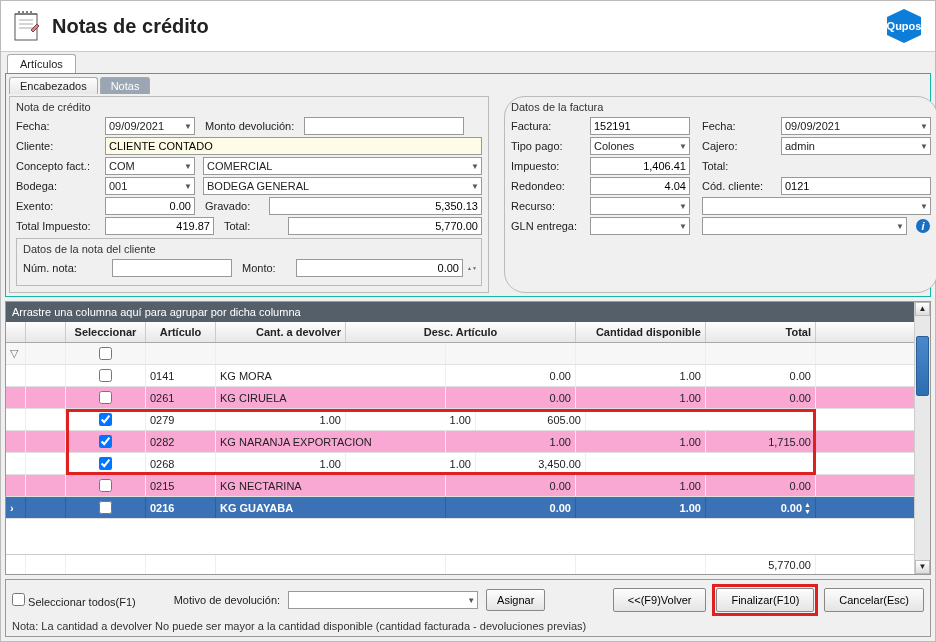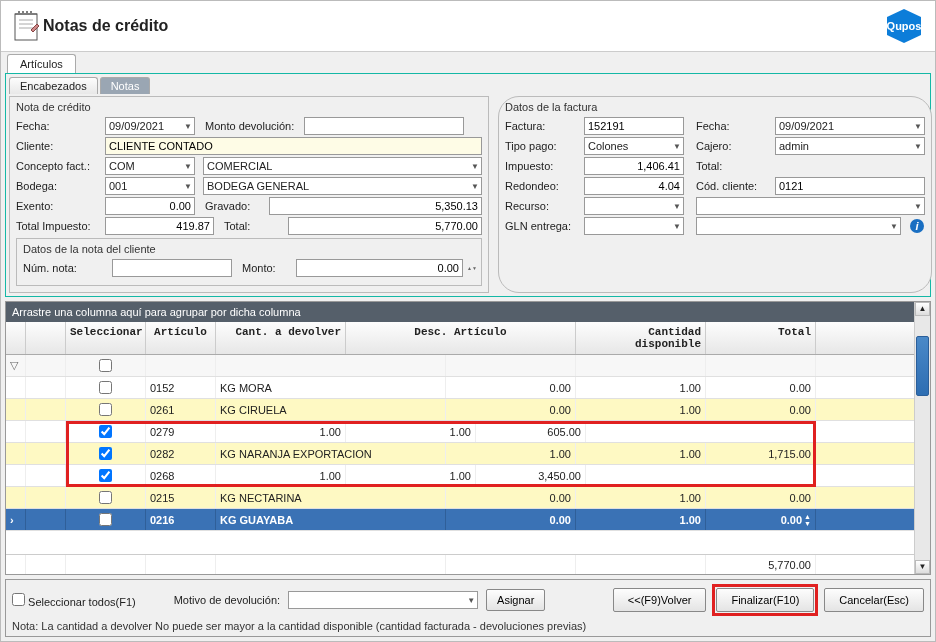--- a/index.html
+++ b/index.html
@@ -1,65 +1,65 @@
 <!DOCTYPE html>
 <html><head>
 <meta charset="utf-8">
 <style>
 * { box-sizing: border-box; margin: 0; padding: 0; font-family: "Segoe UI", Tahoma, Arial, sans-serif; font-size: 11px; }
 body { background: #f0f0f0; width: 936px; height: 642px; overflow: hidden; color: #222; }
 .window { width: 100%; height: 100%; border: 1px solid #bbb; background: #f0f0f0; display: flex; flex-direction: column; }
 
 
 .header { display: flex; align-items: center; padding: 6px 10px; background: #fff; border-bottom: 1px solid #ccc; }
-.header .title { font-size: 16px; font-weight: 600; margin-left: 0; }
+.header .title { font-size: 20px; font-weight: 600; margin-left: 9px; }
 .header .logo-right { margin-left: auto; }
 
 
 .tabrow { display: flex; align-items: flex-end; padding: 2px 6px 0 6px; }
 .tab { border: 1px solid #aaa; border-bottom: none; padding: 3px 12px; background: linear-gradient(#fdfdfd,#e8e8e8); margin-right: 2px; border-radius: 3px 3px 0 0; cursor: pointer; }
 .tab.active { background: #fff; }
 .tab.small { padding: 2px 10px; }
 .tab.sel { background: #9aa6b3; color: #fff; }
 
 
 .panel-outer { border: 1px solid #14b8a6; margin: 0 4px 4px 4px; background: #f0f0f0; padding: 3px; flex: 0 0 auto; }
 .inner-tabs { display: flex; margin-bottom: 2px; }
 
-.form-wrap { display: flex; gap: 9px; }
+.form-wrap { display: flex; gap: 15px; }
 .fieldset { border: 1px solid #bbb; background: #f0f0f0; padding: 4px 6px 6px 6px; flex: 1; }
 .fieldset .legend { font-size: 11px; margin-bottom: 4px; color: #333; }
 .row { display: flex; align-items: center; margin-bottom: 2px; gap: 4px; }
 .lbl { width: 85px; }
 .lbl2 { width: 75px; }
 .inp { border: 1px solid #999; height: 18px; padding: 0 3px; background: #fff; }
 .inp.ro { background: #fefce6; }
 .combo { border: 1px solid #999; height: 18px; background: #fff; display: flex; align-items: center; padding: 0 2px 0 3px; }
 .combo .arr { margin-left: auto; font-size: 8px; color: #555; }
 .num { text-align: right; }
 .spin { width: 8px; display: inline-flex; flex-direction: column; font-size: 5px; line-height: 5px; color: #666; }
 
 
 .grid-zone { flex: 1; margin: 0 4px; display: flex; border: 1px solid #999; background: #fff; min-height: 0; }
 .grid-main { flex: 1; display: flex; flex-direction: column; min-height: 0; }
 .groupbar { background: #555f6a; color: #fff; padding: 4px 6px; font-size: 11px; }
 .grid-head { display: flex; background: linear-gradient(#fdfdfd,#e7e7e7); border-bottom: 1px solid #aaa; }
-.gh { border-right: 1px solid #ccc; padding: 4px 4px; font-weight: 600; text-align: center; font-family: Liberation Mono, monospace; }
+.gh { border-right: 1px solid #ccc; padding: 4px 4px; font-weight: 600; text-align: center; }
 .c-ind { width: 20px; }
 .c-mark { width: 40px; }
 .c-sel { width: 80px; text-align: center; }
 .c-art { width: 70px; }
 .c-desc { width: 230px; }
 .c-cant { width: 130px; text-align: right; }
 .c-disp { width: 130px; text-align: right; }
 .c-tot { width: 110px; text-align: right; }
 .grid-body { flex: 1; overflow: hidden; position: relative; }
 .grow { display: flex; height: 22px; align-items: center; border-bottom: 1px solid #e0e0e0; }
 .gc { border-right: 1px solid #eee; padding: 0 4px; height: 100%; display: flex; align-items: center; }
-.grow.alt { background: #fef9c3; }
+.grow.alt { background: #f9a8d4; }
 .grow.selrow { background: #3a72b5; color: #fff; font-weight: 600; }
 .grow.selrow .gc { border-right-color: #2f5f99; }
 .highlight-box { position: absolute; border: 3px solid #e02020; pointer-events: none; }
 .grid-foot { display: flex; border-top: 1px solid #ccc; height: 20px; }
 .vscroll { width: 16px; background: #e8e8e8; border-left: 1px solid #ccc; display: flex; flex-direction: column; }
 .vscroll .sbtn { height: 14px; background: linear-gradient(#fff,#ddd); border: 1px solid #bbb; font-size: 8px; text-align: center; line-height: 12px; }
 .vscroll .track { flex: 1; position: relative; }
 .vscroll .thumb { position: absolute; left: 1px; right: 1px; top: 20px; height: 60px; background: linear-gradient(#4a89c8,#2d6db2); border: 1px solid #2a5e9a; border-radius: 2px; }
 
 
@@ -271,21 +271,21 @@
           <div class="gc c-tot"></div>
       </div>
       <div class="grid-body" id="grid-body">
 
         <div class="grow">
             <div class="gc c-ind"></div>
             <div class="gc c-mark"></div>
             <div class="gc c-sel" style="justify-content:center;">
               <input type="checkbox" style="">
             </div>
-            <div class="gc c-art">0152</div>
+            <div class="gc c-art">0141</div>
             <div class="gc c-desc">KG MORA</div>
             <div class="gc c-cant num" style="justify-content:flex-end;">0.00</div>
             <div class="gc c-disp num" style="justify-content:flex-end;">1.00</div>
             <div class="gc c-tot num" style="justify-content:flex-end;">0.00</div>
           </div>
           <div class="grow alt">
             <div class="gc c-ind"></div>
             <div class="gc c-mark"></div>
             <div class="gc c-sel" style="justify-content:center;">
               <input type="checkbox" style="">

